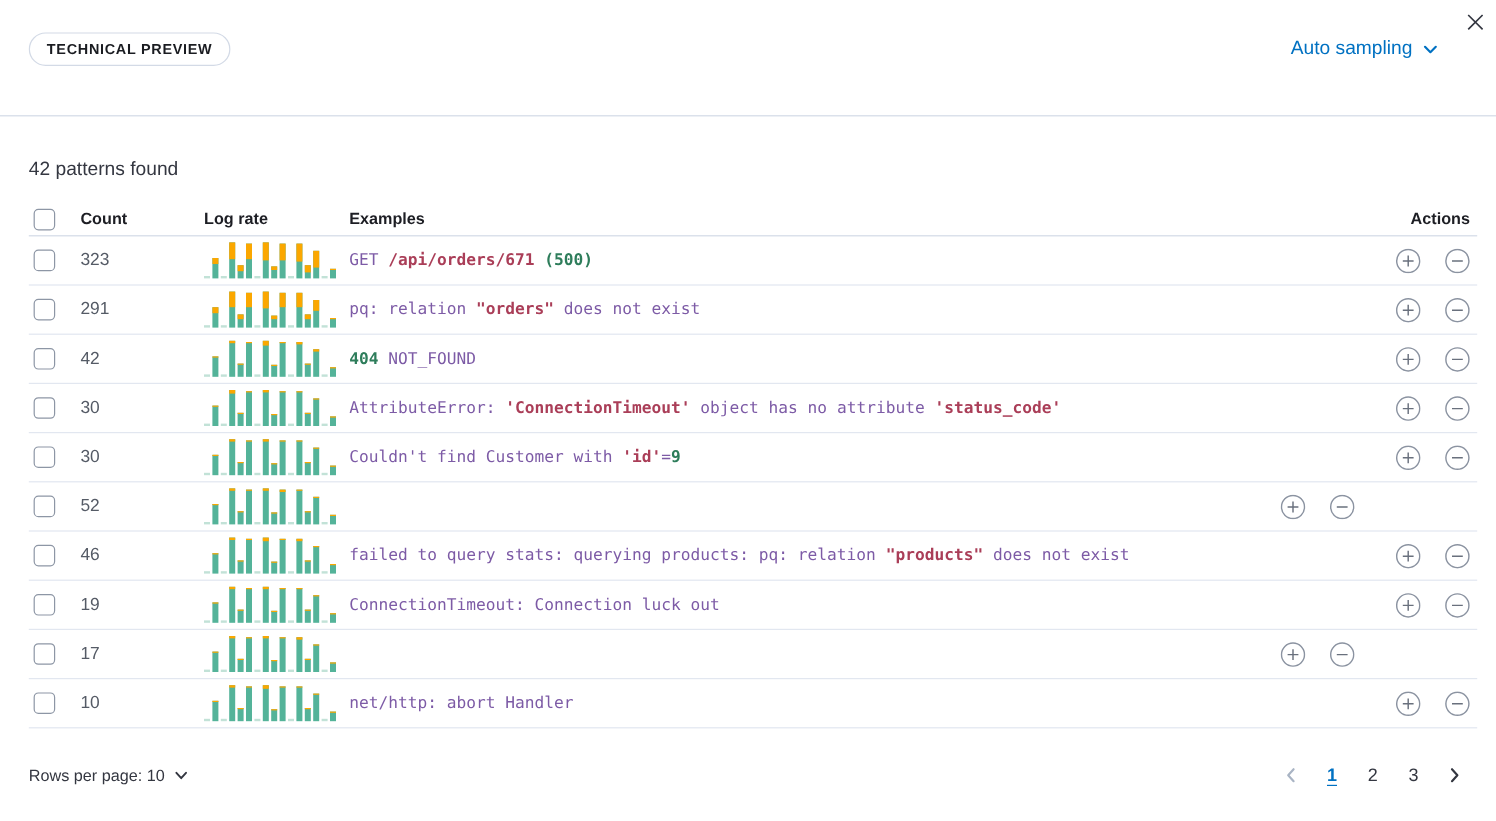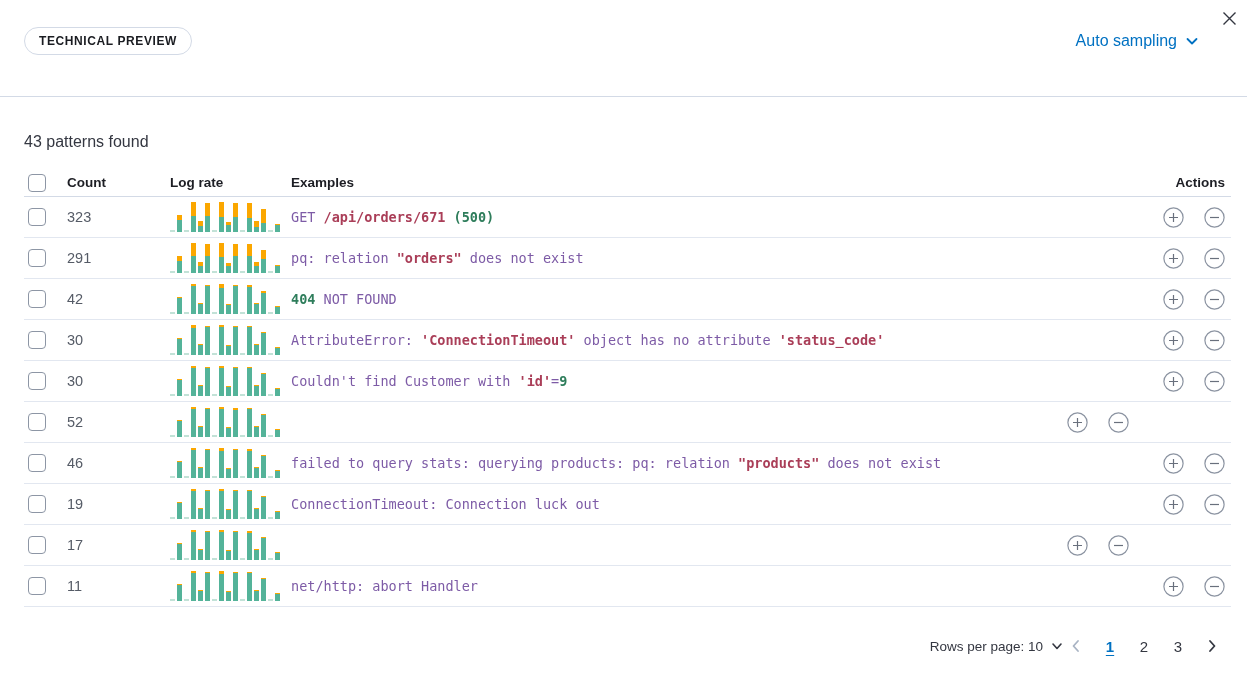--- a/index.html
+++ b/index.html
@@ -70,21 +70,21 @@
   .tok-p { color:var(--code_purple,#7d5ba6); }
   .tok-r { color:var(--code_red,#aa3e58); font-weight:700; }
   .tok-g { color:var(--code_green,#2e7d5b); font-weight:700; }
 
   .actions-cell { display:flex; justify-content:flex-end; gap:20px; padding-right:6px; }
   .icon-btn { background:none; border:none; cursor:pointer; width:21px; height:21px;
     display:flex; align-items:center; justify-content:center; }
 
   
   .table-footer {
-    display:flex; align-items:center; justify-content:flex-end;
+    display:flex; align-items:center; justify-content:space-between;
     margin-top:26px; padding-right:6px;
   }
   .rows-per-page {
     display:inline-flex; align-items:center; gap:8px; background:none; border:none;
     cursor:pointer; font-family:"Liberation Sans", sans-serif;
     font-size:13.5px; color:#343741;
   }
   .pagination { display:flex; align-items:center; gap:8px; }
   .page-btn {
     min-width:26px; height:26px; background:none; border:none; cursor:pointer;
@@ -117,21 +117,21 @@
       <span>Auto sampling</span>
       <span style="display:flex">
         <svg width="14" height="14" viewBox="0 0 14 14">
             <path d="M2.5 5 L7 9.5 L11.5 5" stroke="#0071c2" stroke-width="1.8" fill="none" stroke-linecap="round" stroke-linejoin="round"></path>
           </svg>
       </span>
     </button>
   </header>
 
   <div class="flyout-body">
-    <div class="patterns-found">43 patterns found</div>
+    <div class="patterns-found">42 patterns found</div>
 
     <div class="patterns-table">
       <div class="grid-row thead">
         <div>
             <span class="checkbox"></span>
           </div>
         <div class="col-label">Count</div>
         <div class="col-label">Log rate</div>
         <div class="col-label">Examples</div>
         <div class="col-label col-actions">Actions</div>
@@ -708,21 +708,21 @@
                   <path d="M6 10.5 H15" stroke="#69707d" stroke-width="1.2" fill="none"></path>
                 </svg>
       </button>
     </div>
   </div>
 
   <div class="grid-row trow">
     <div>
               <span class="checkbox"></span>
             </div>
-    <div class="count-cell">11</div>
+    <div class="count-cell">10</div>
     <div>
               <div class="sparkline">
                 <div class="bar light" style="height: 2px;"></div>
                 <div class="bar" style="height: 17px;">
                   <div class="orange" style="height: 6%;"></div>
                 </div>
                 <div class="bar light" style="height: 2px;"></div>
                 <div class="bar" style="height: 30px;">
                   <div class="orange" style="height: 8%;"></div>
                 </div>

